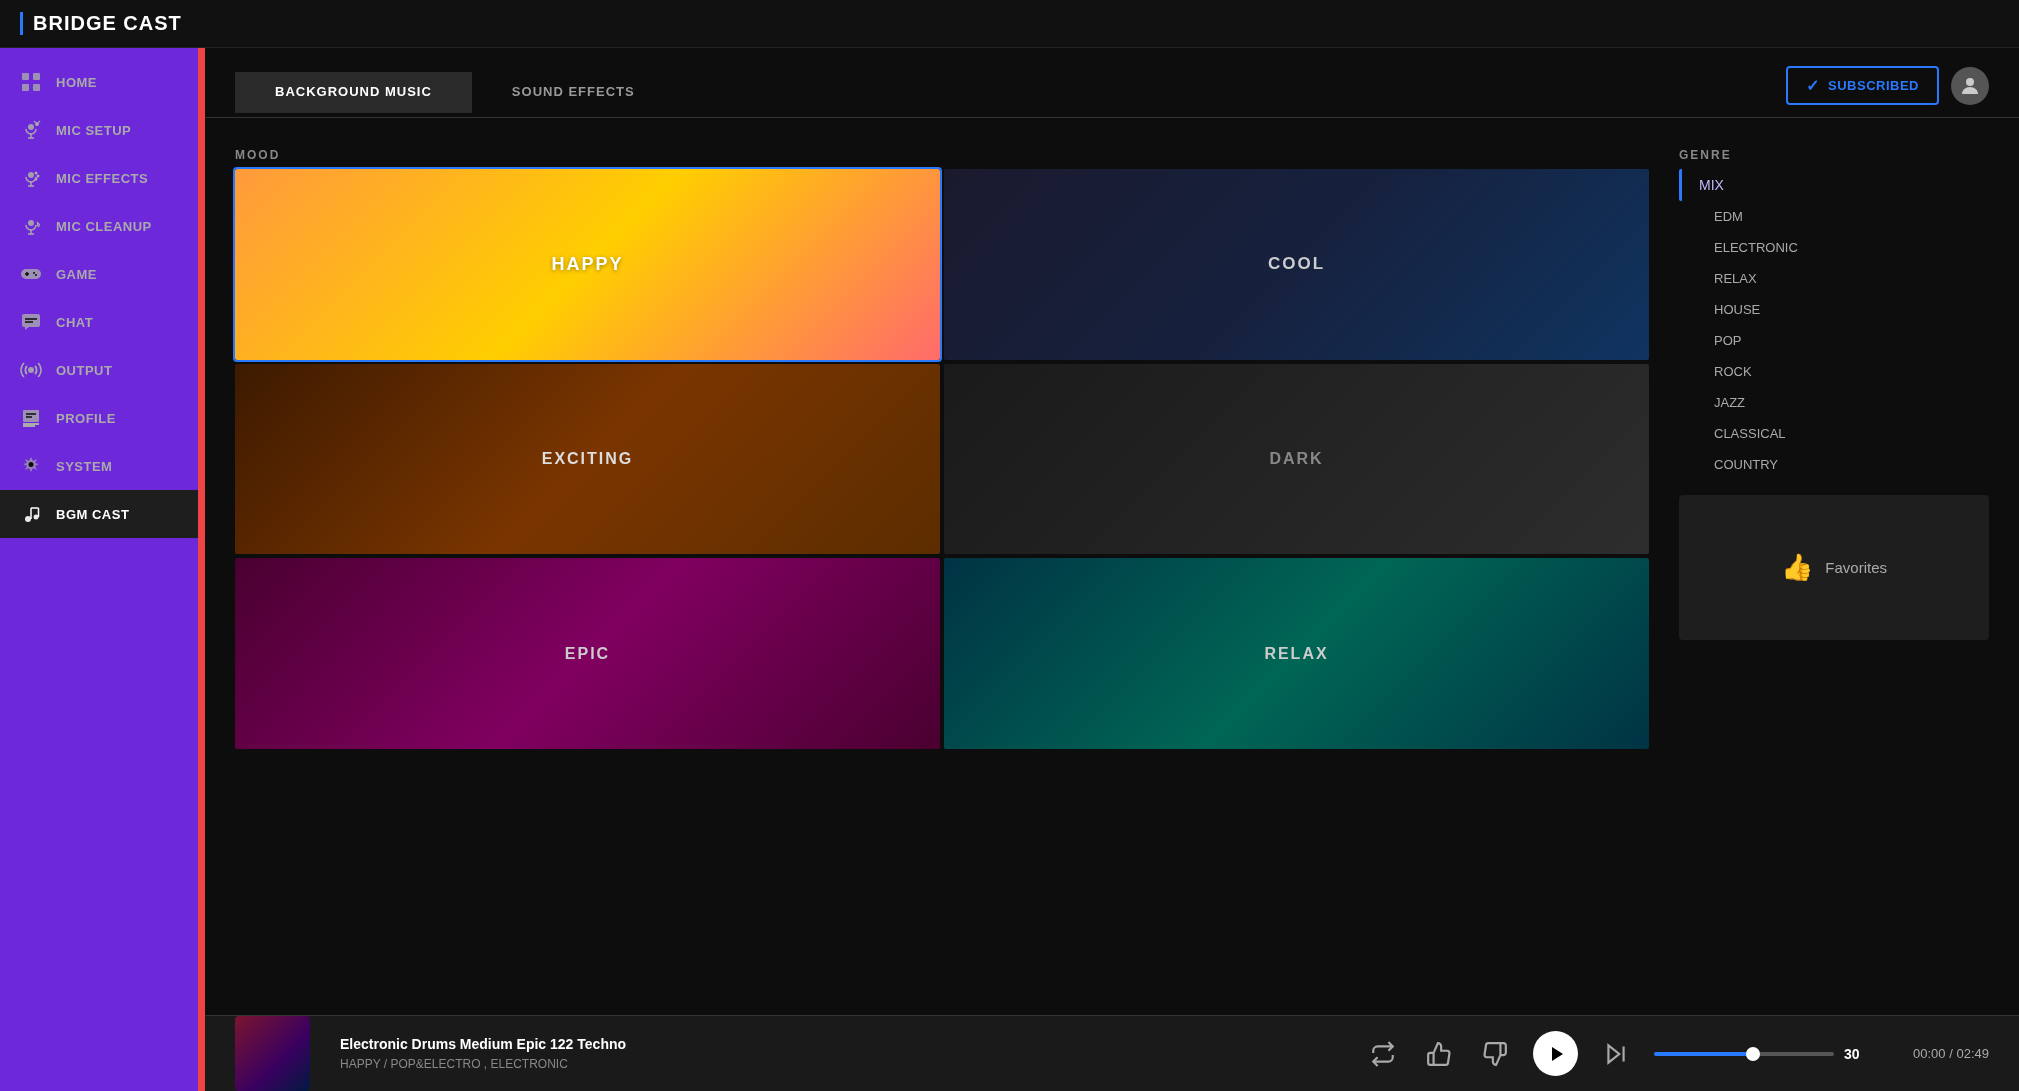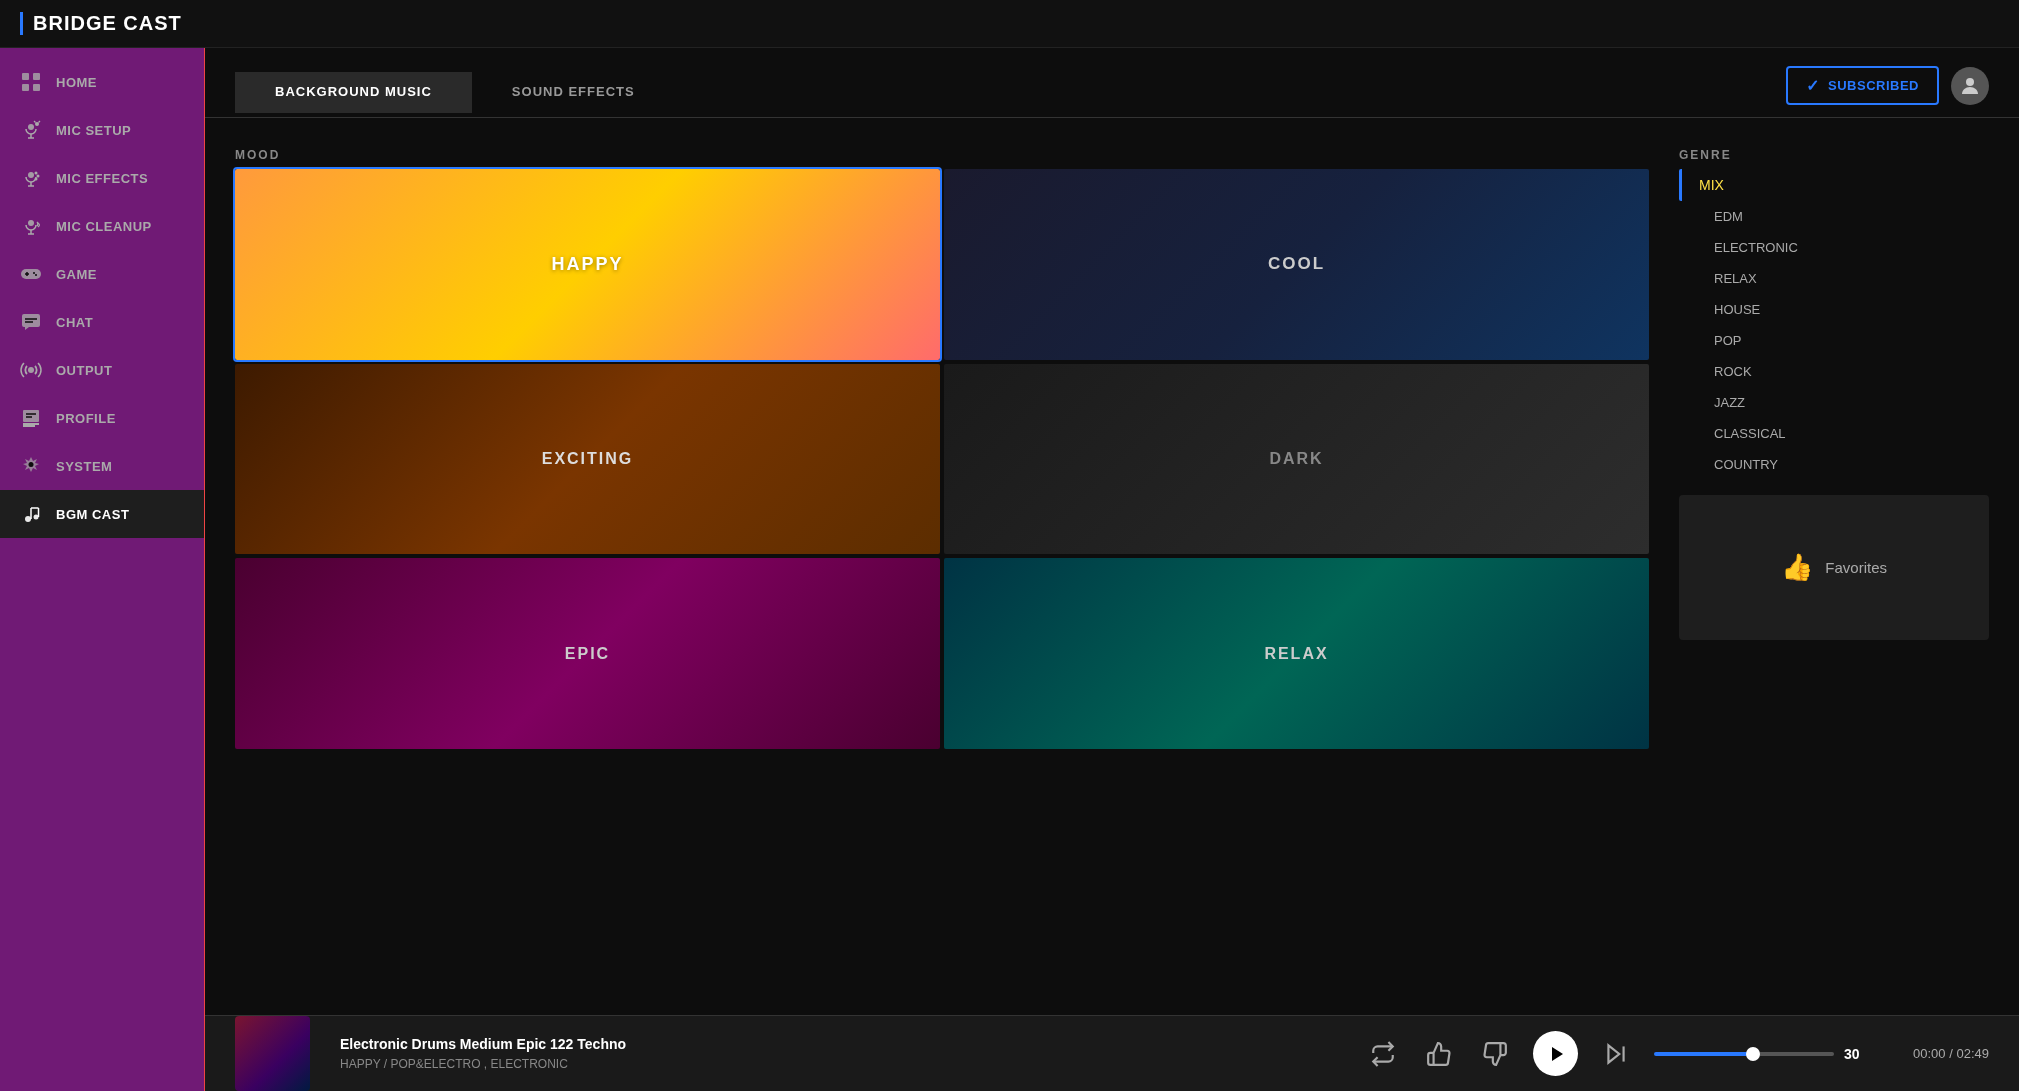--- a/index.html
+++ b/index.html
@@ -36,26 +36,26 @@
     
     .main-layout {
       display: flex;
       flex: 1;
       overflow: hidden;
     }
 
     
     .sidebar {
       width: 205px;
-      background: #701a75;
+      background: #6d28d9;
       display: flex;
       flex-direction: column;
       padding: 10px 0;
       flex-shrink: 0;
-      border-right: 1px solid #ef4444;
+      border-right: 7px solid #ef4444;
     }
     .sidebar-item {
       display: flex;
       align-items: center;
       gap: 14px;
       padding: 13px 20px;
       cursor: pointer;
       color: #aaa;
       font-size: 13px;
       font-weight: 600;
@@ -217,21 +217,21 @@
       margin-top: 5px;
     }
     .genre-item {
       padding: 8px 10px 8px 20px;
       font-size: 14px;
       color: #ccc;
       cursor: pointer;
       border-radius: 2px;
     }
     .genre-item.selected {
-      color: #fde047;
+      color: #c4b5fd;
       border-left: 3px solid #2979ff;
       padding-left: 17px;
     }
     .genre-item.sub {
       padding-left: 35px;
       font-size: 13px;
       color: #aaa;
     }
 
     .favorites-card {

